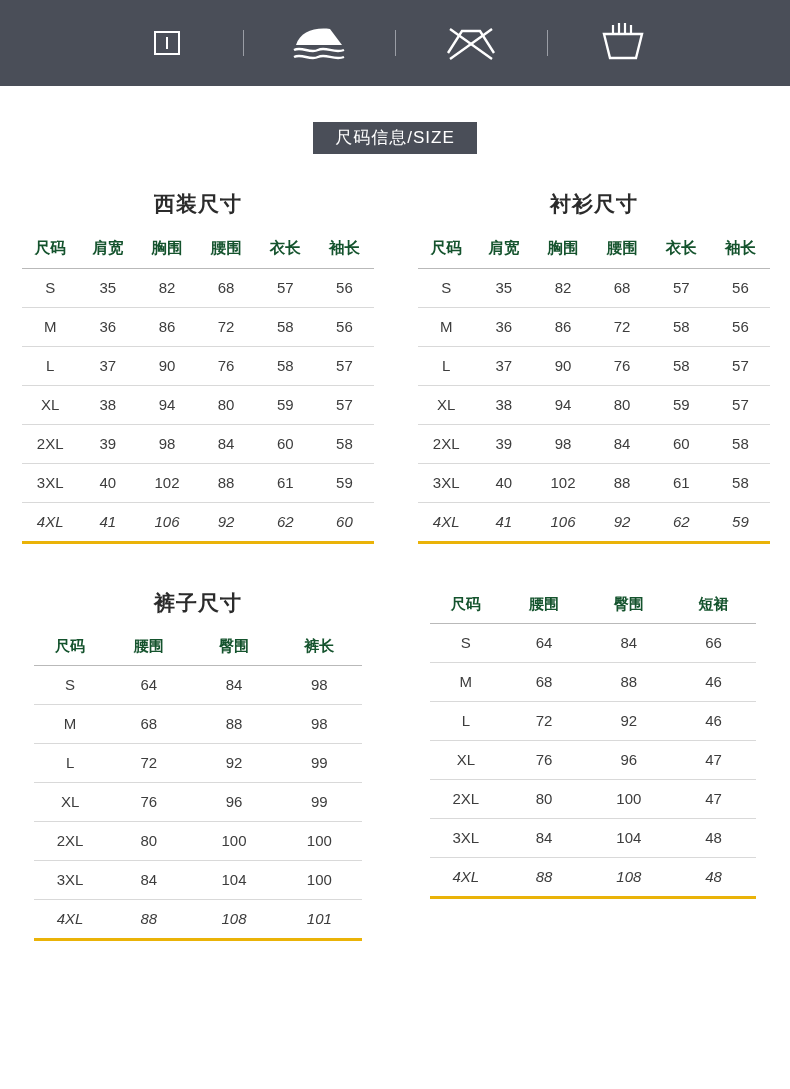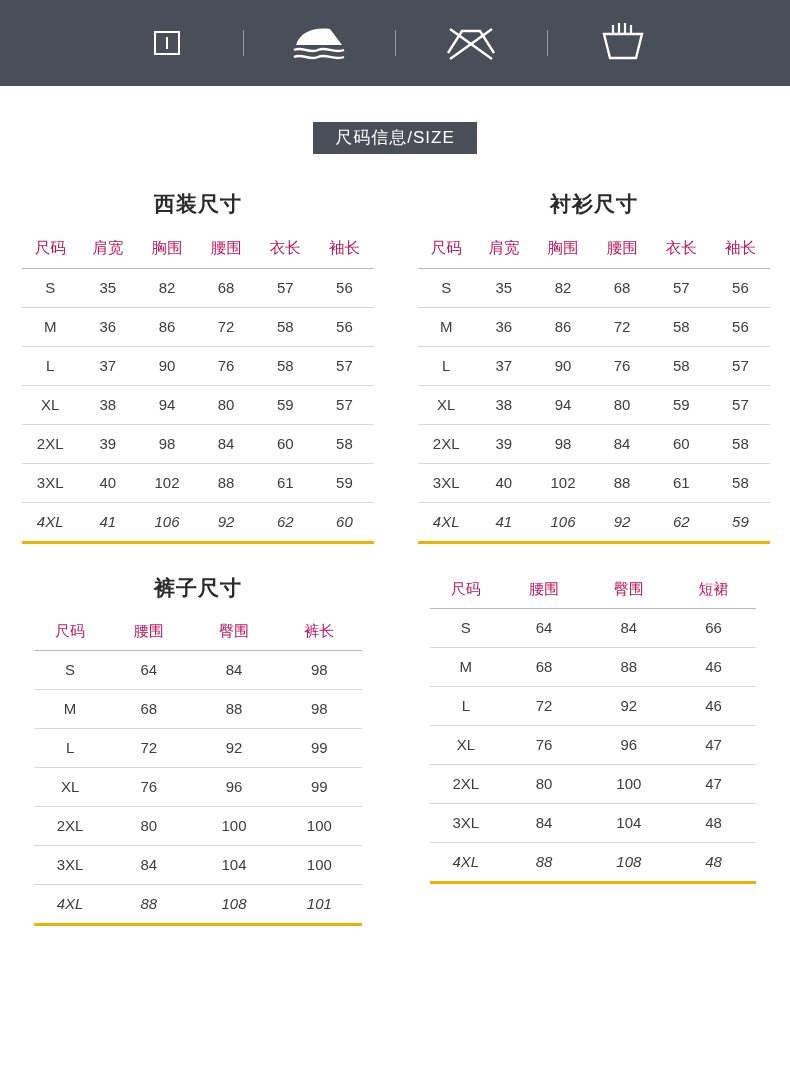--- a/index.html
+++ b/index.html
@@ -69,21 +69,21 @@
     padding: 7px 22px 8px 22px;
     line-height: 1;
   }
 
   
   .tables {
     margin-top: 36px;
     display: grid;
     grid-template-columns: 396px 394px;
     grid-template-rows: auto auto;
-    row-gap: 30px;
+    row-gap: 45px;
   }
   .table-block {
     padding: 0 22px;
     box-sizing: border-box;
   }
   .table-block.right {
     padding-left: 22px;
     padding-right: 20px;
   }
   .table-caption {
@@ -94,23 +94,23 @@
     margin-bottom: 14px;
     letter-spacing: 1px;
   }
   table {
     width: 100%;
     border-collapse: collapse;
     font-size: 15px;
     color: #3a3a3a;
   }
   table th {
-    font-weight: normal;
+    font-weight: bold;
     font-size: 15.5px;
-    color: #be185d;
+    color: #14532d;
     padding: 6px 0 9px 0;
     text-align: center;
     border-bottom: 1px solid #b9b9b9;
   }
   table td {
     text-align: center;
     padding: 10px 0 11px 0;
     border-bottom: 1px solid #d9d9d9;
     font-size: 15px;
     color: #3d3d3d;

